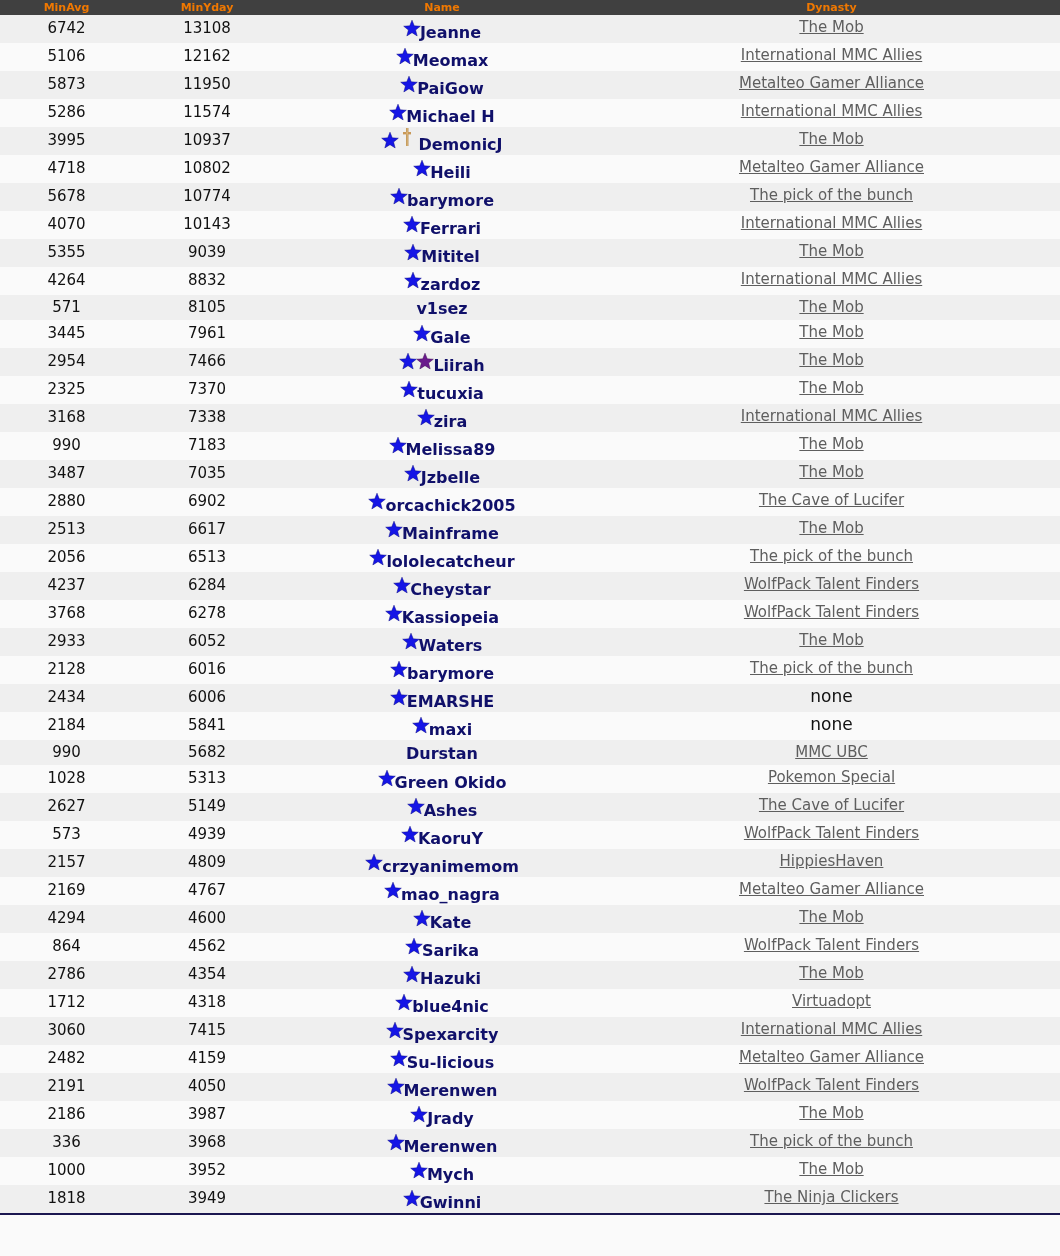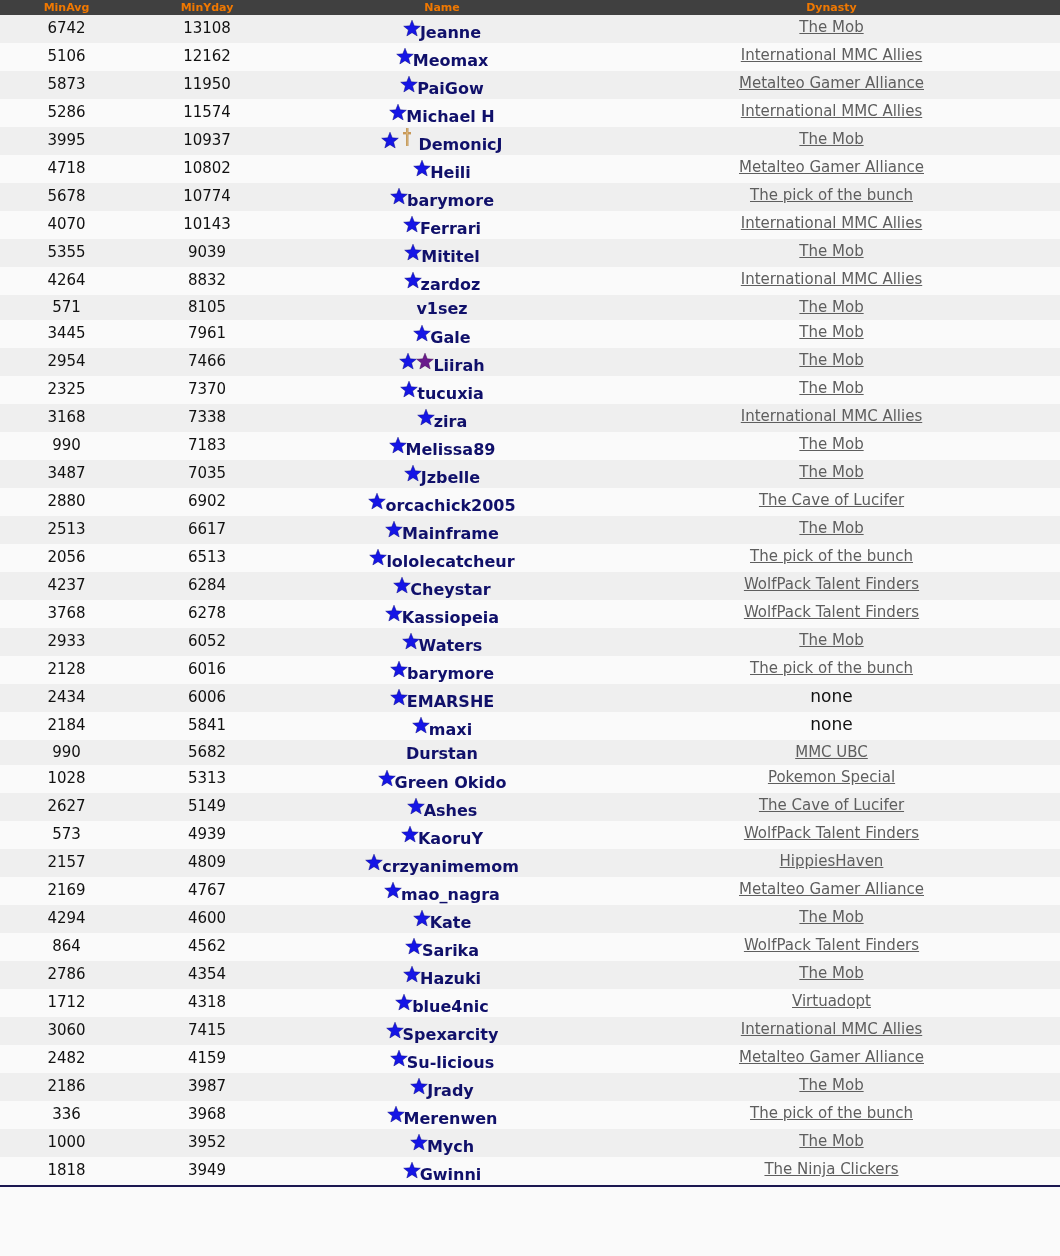--- a/index.html
+++ b/index.html
@@ -339,20 +339,28 @@
       </tr>
       <tr class="star">
         <td class="num">2482</td>
         <td class="num">4159</td>
         <td class="name"><span class="star-icon"><svg viewBox="0 0 24 24">
               <path d="M12 1.5l3 7.6 8.1.5-6.3 5.1 2.1 7.9L12 18.2l-6.9 4.4 2.1-7.9L.9 9.6 9 9.1z" fill="#1515e6" stroke="#0a0a80" stroke-width="0.6"></path>
             </svg></span><span class="name-label">Su-licious</span></td>
         <td class="dyn"><a class="dyn-link">Metalteo Gamer Alliance</a></td>
       </tr>
       <tr class="star">
+        <td class="num">2191</td>
+        <td class="num">4050</td>
+        <td class="name"><span class="star-icon"><svg viewBox="0 0 24 24">
+              <path d="M12 1.5l3 7.6 8.1.5-6.3 5.1 2.1 7.9L12 18.2l-6.9 4.4 2.1-7.9L.9 9.6 9 9.1z" fill="#1515e6" stroke="#0a0a80" stroke-width="0.6"></path>
+            </svg></span><span class="name-label">Merenwen</span></td>
+        <td class="dyn"><a class="dyn-link">WolfPack Talent Finders</a></td>
+      </tr>
+      <tr class="star">
         <td class="num">2186</td>
         <td class="num">3987</td>
         <td class="name"><span class="star-icon"><svg viewBox="0 0 24 24">
               <path d="M12 1.5l3 7.6 8.1.5-6.3 5.1 2.1 7.9L12 18.2l-6.9 4.4 2.1-7.9L.9 9.6 9 9.1z" fill="#1515e6" stroke="#0a0a80" stroke-width="0.6"></path>
             </svg></span><span class="name-label">Jrady</span></td>
         <td class="dyn"><a class="dyn-link">The Mob</a></td>
       </tr>
       <tr class="star">
         <td class="num">336</td>
         <td class="num">3968</td>

